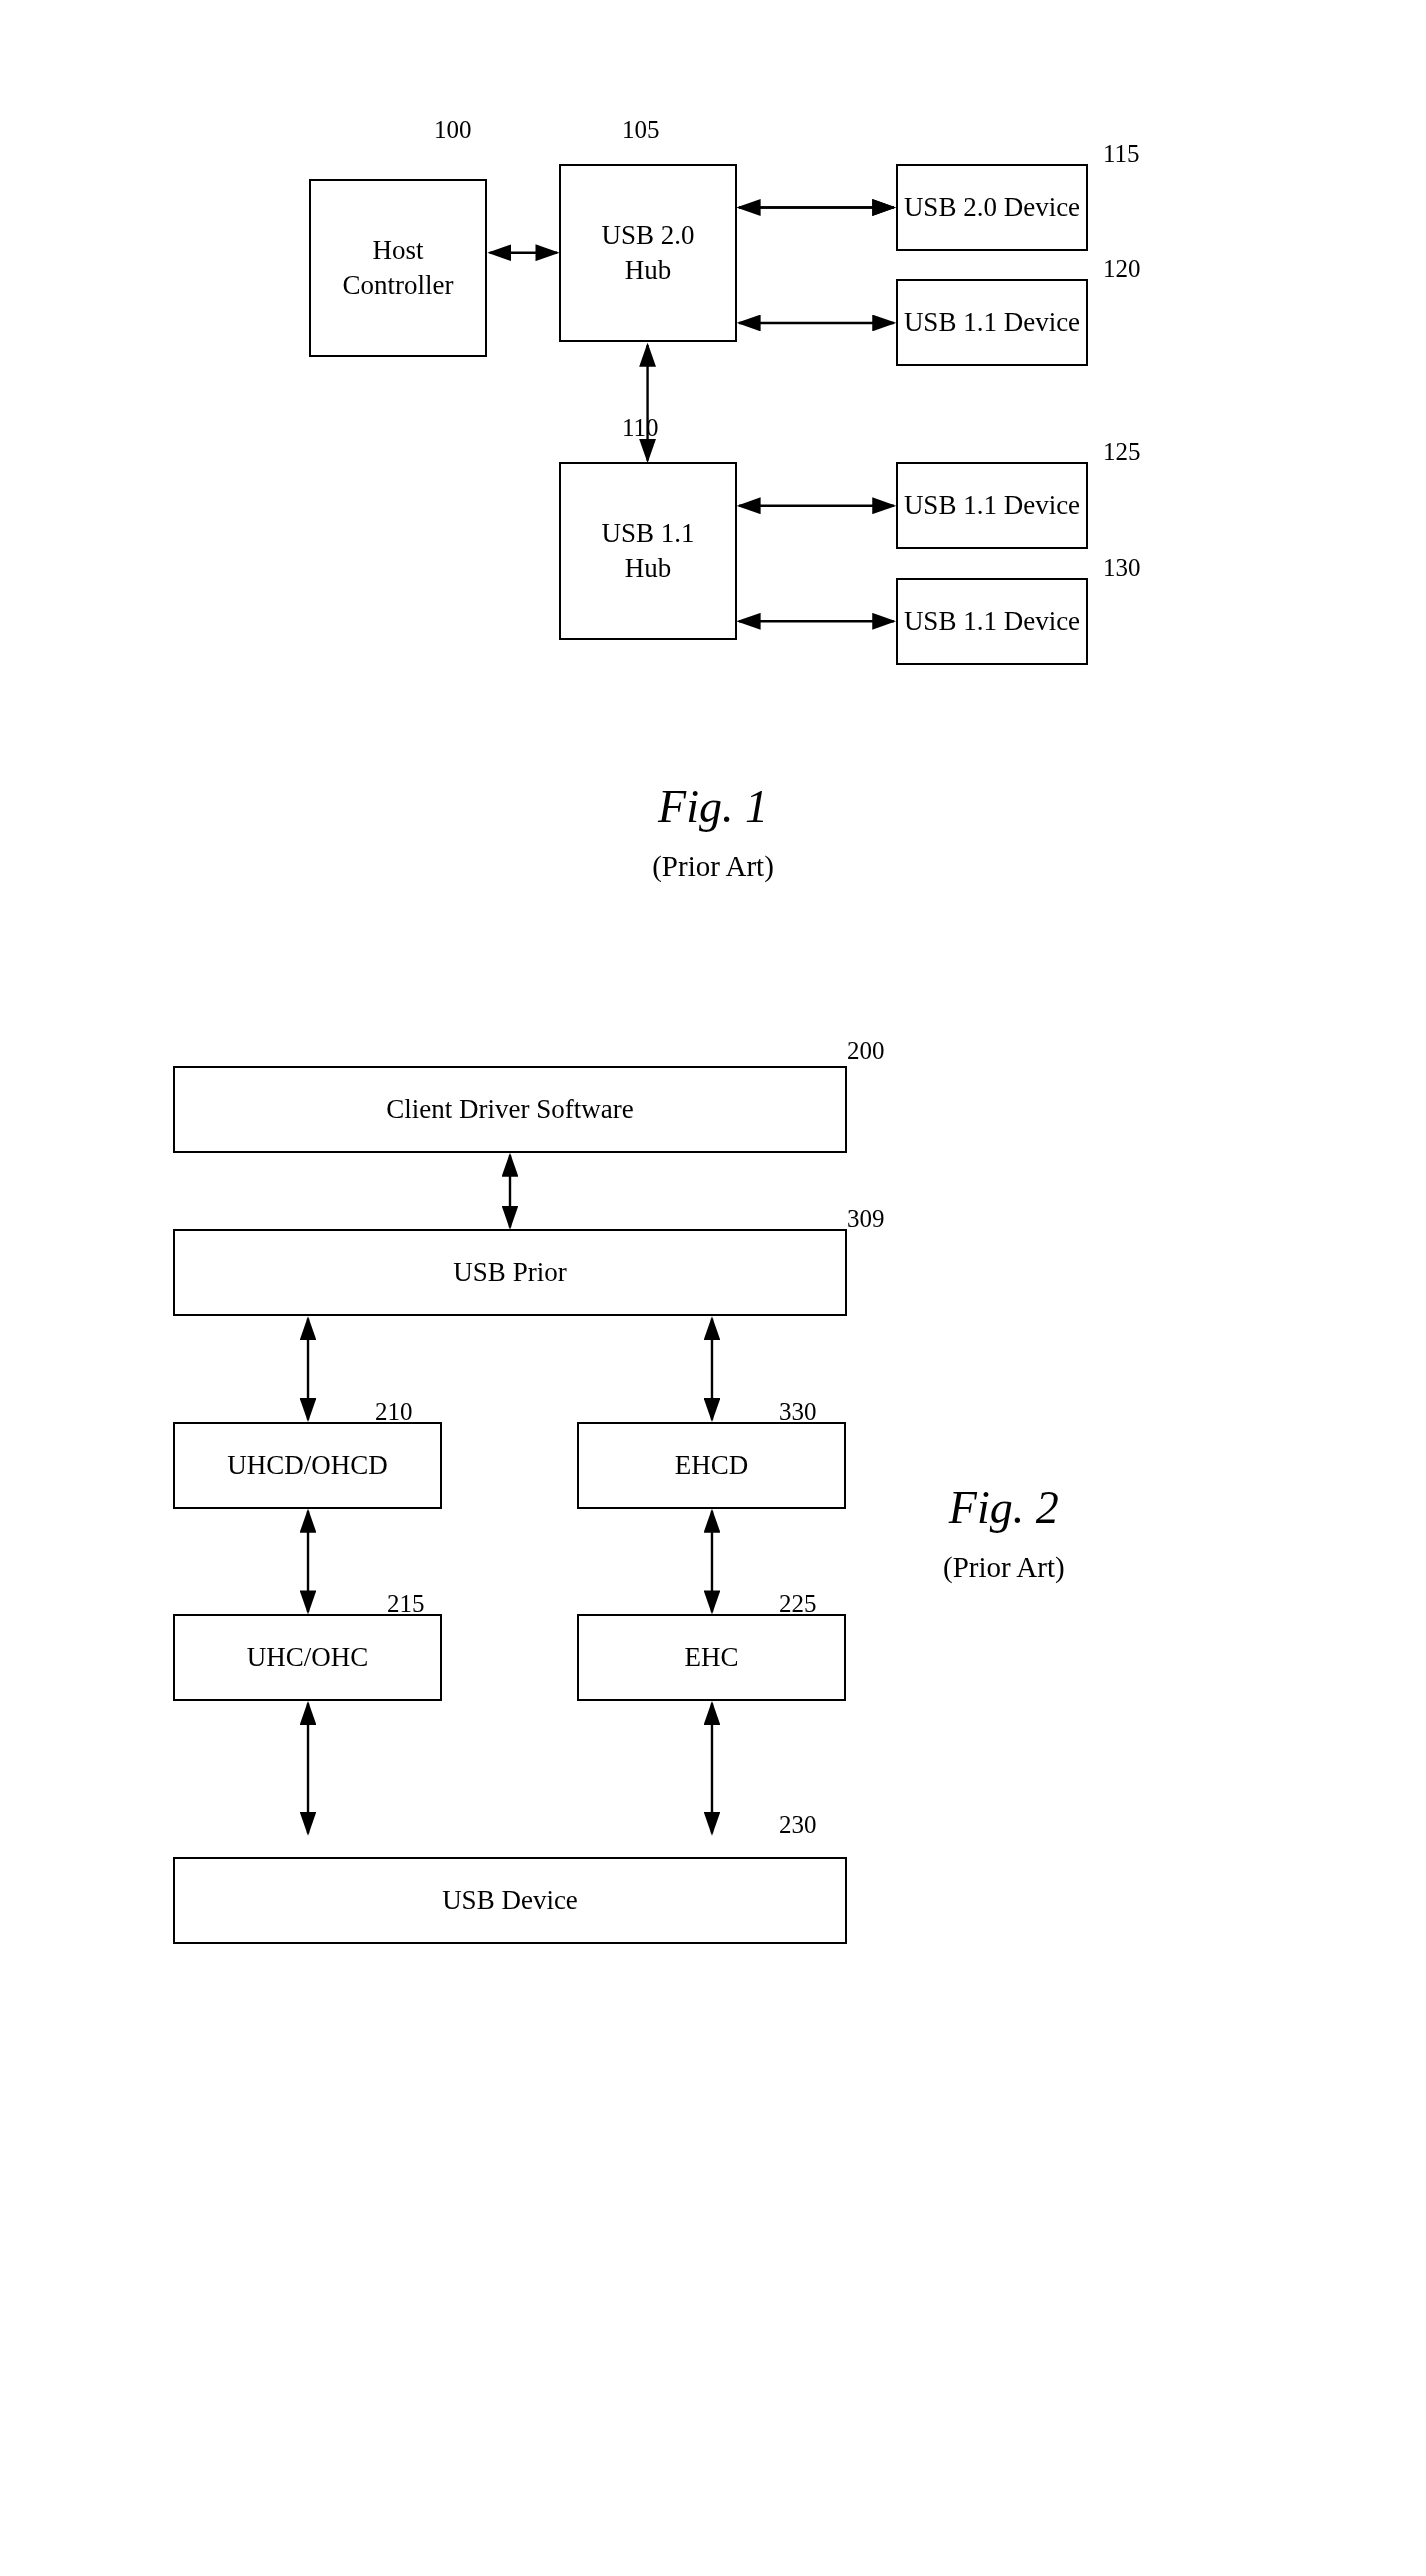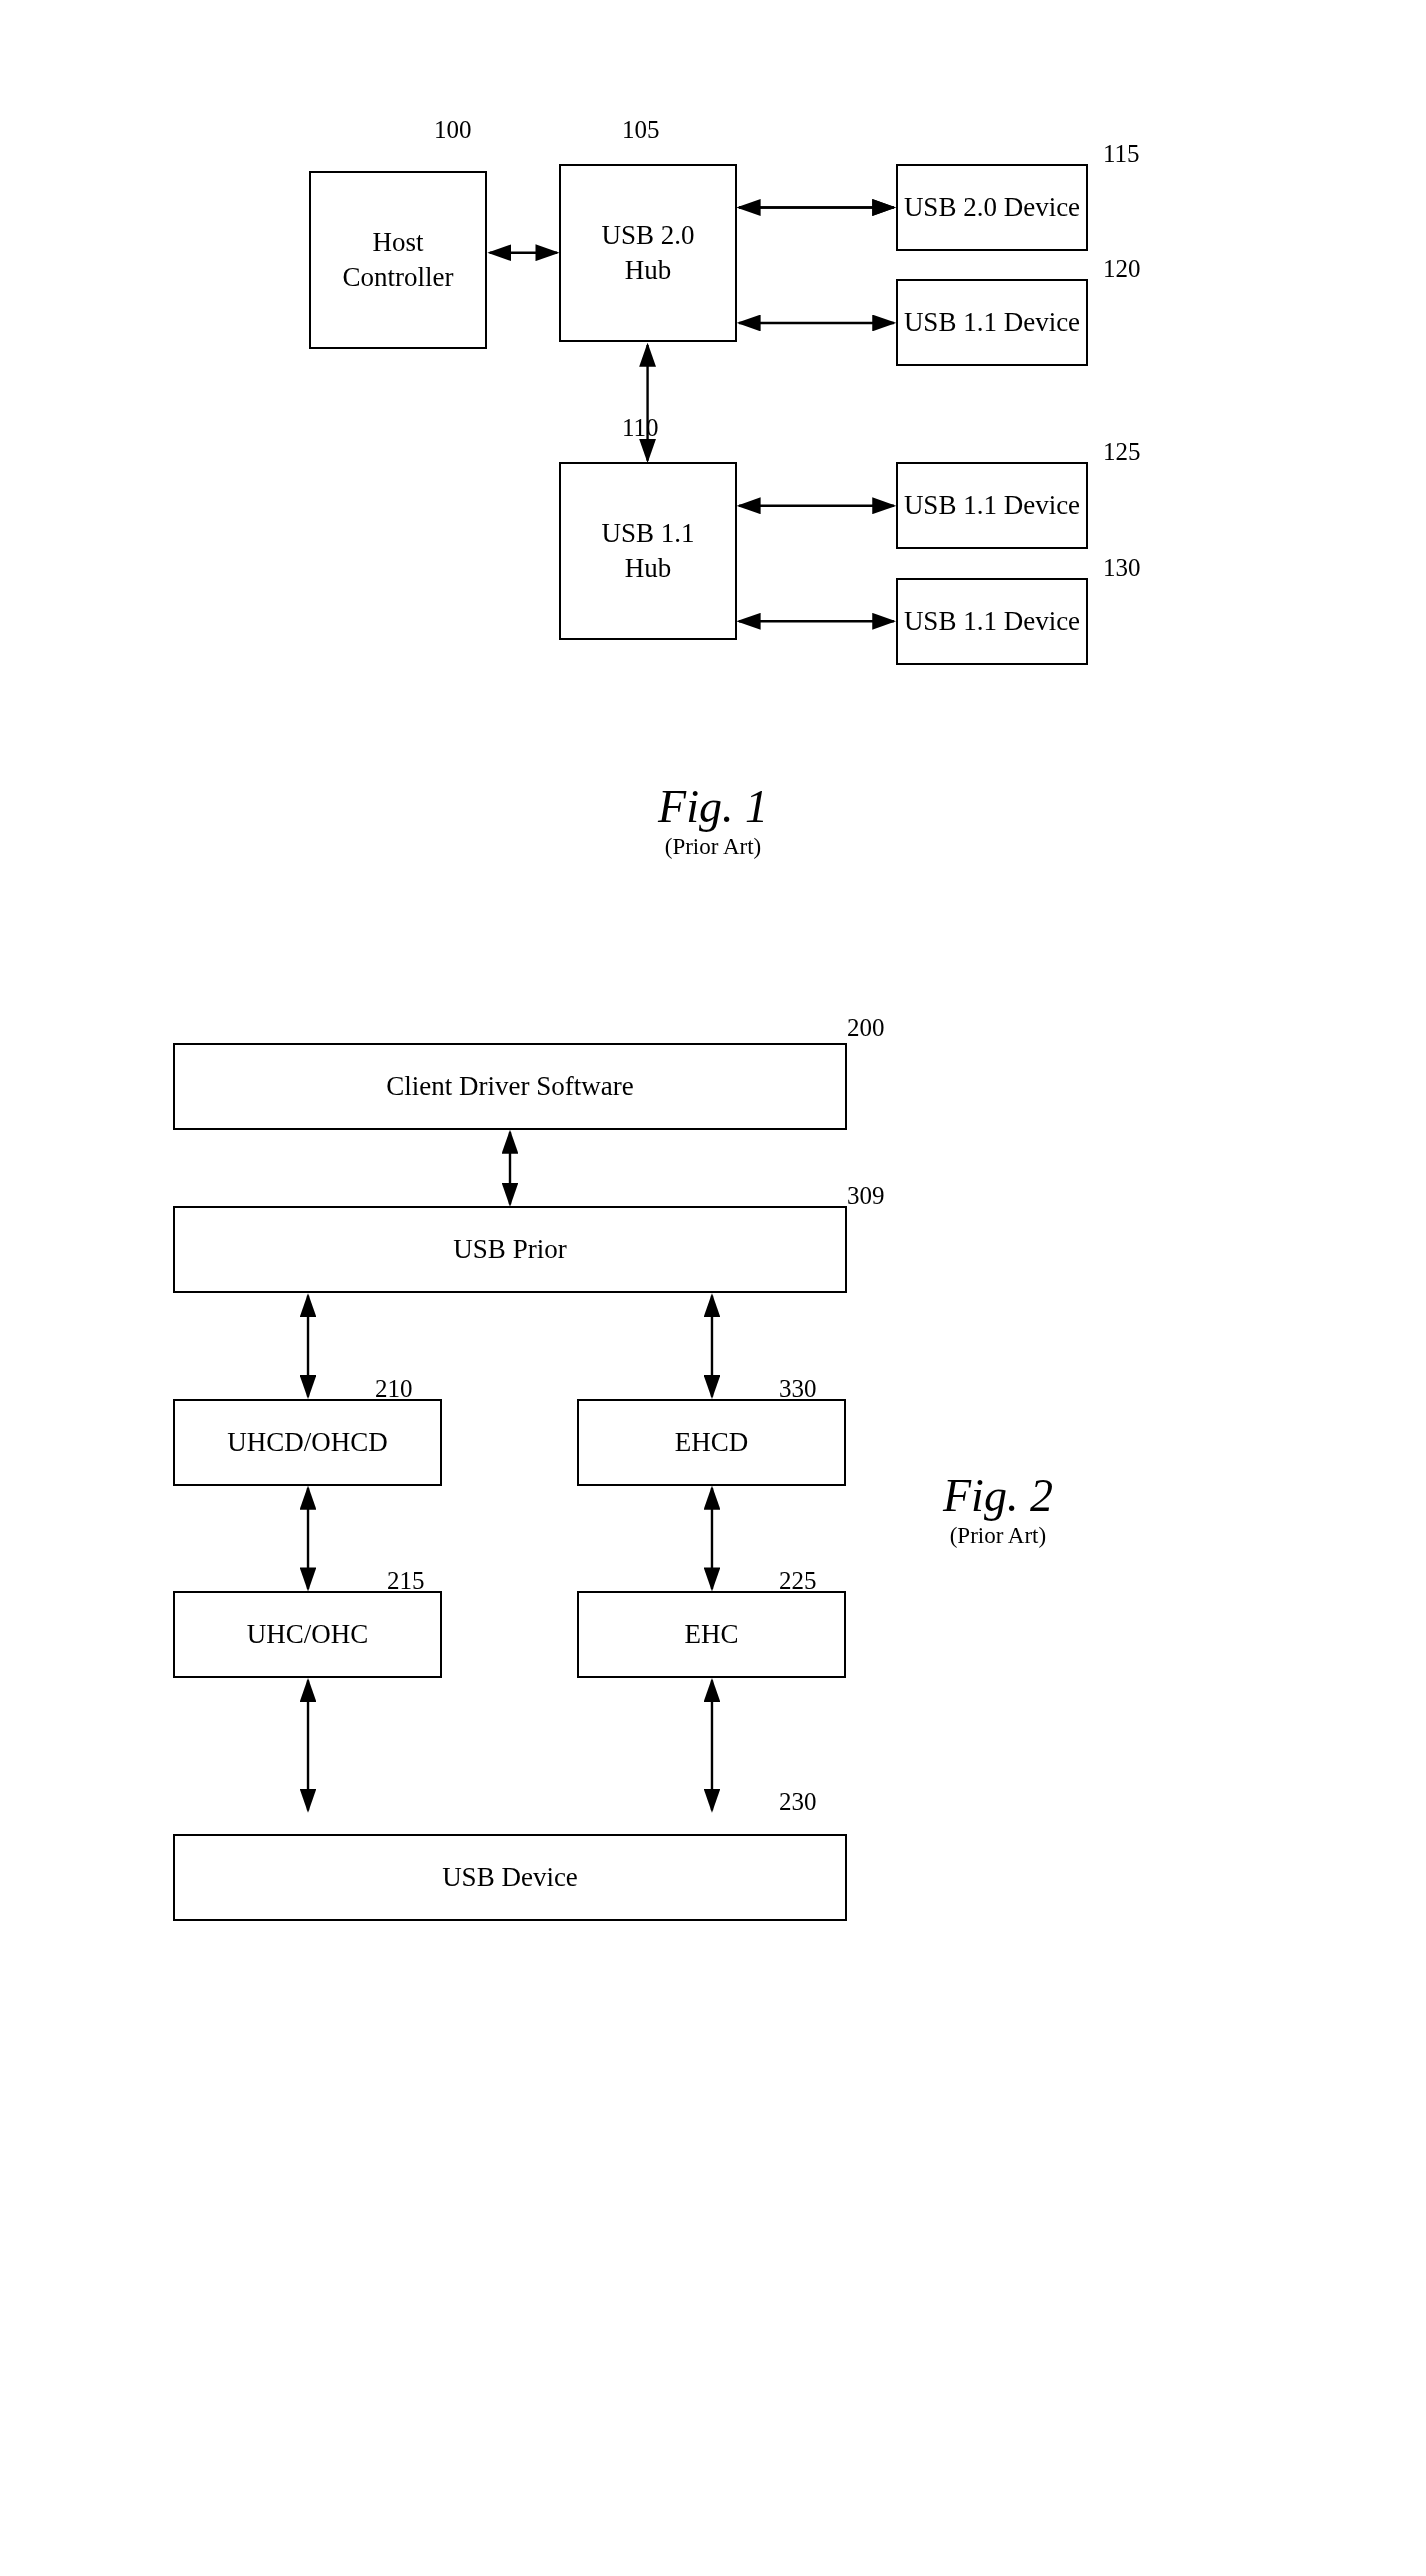--- a/index.html
+++ b/index.html
@@ -46,21 +46,21 @@
       font-size: 27px;
       line-height: 1.3;
       background: #fff;
     }
 
     
     .f1-host {
       width: 178px;
       height: 178px;
       left: 29px;
-      top: 84px;
+      top: 92px;
     }
 
     .f1-usb20hub {
       width: 178px;
       height: 178px;
       left: 279px;
       top: 77px;
     }
 
     .f1-usb11hub {
@@ -117,22 +117,22 @@
 
     .fig-caption {
       text-align: center;
       margin-top: 19px;
     }
     .fig-caption .fig-title {
       font-size: 46px;
       font-style: italic;
     }
     .fig-caption .fig-subtitle {
-      font-size: 23px;
-      margin-top: 1px;
+      font-size: 29px;
+      margin-top: 17px;
     }
 
     
     .fig2-container {
       width: 100%;
       display: flex;
       flex-direction: row;
       align-items: center;
       margin-top: 38px;
     }

